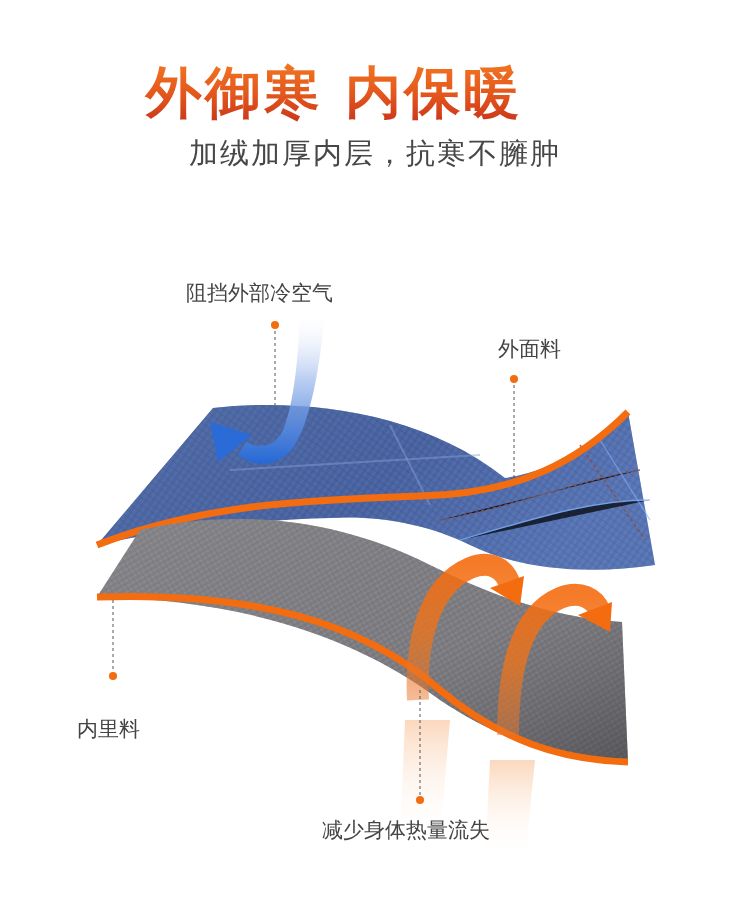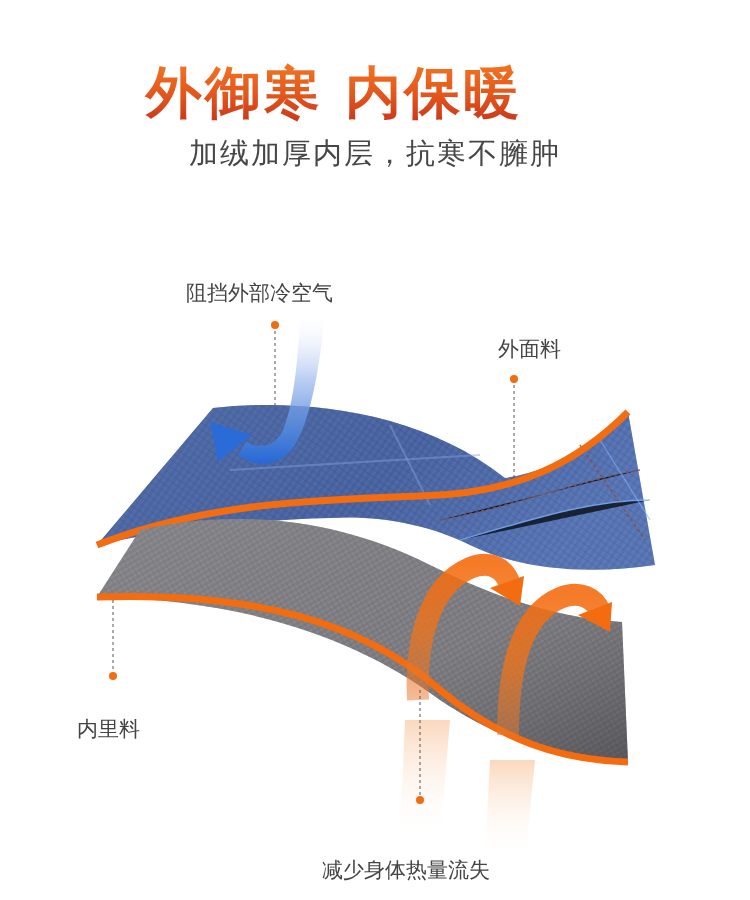--- a/index.html
+++ b/index.html
@@ -135,13 +135,13 @@
   </g>
   <g>
     <line x1="420" y1="690" x2="420" y2="800" stroke="#555" stroke-width="1" stroke-dasharray="3 3"></line>
     <circle cx="420" cy="800" r="4" fill="#f36c10"></circle>
   </g>
 </svg>
 
 <div class="label" style="left:186px; top:279px;">阻挡外部冷空气</div>
 <div class="label" style="left:498px; top:335px;">外面料</div>
 <div class="label" style="left:77px; top:691px;margin-top:24px;">内里料</div>
-<div class="label" style="left:322px; top:816px;margin-top:40px;">减少身体热量流失</div>
+<div class="label" style="left:322px; top:816px;">减少身体热量流失</div>
 
 </body></html>

